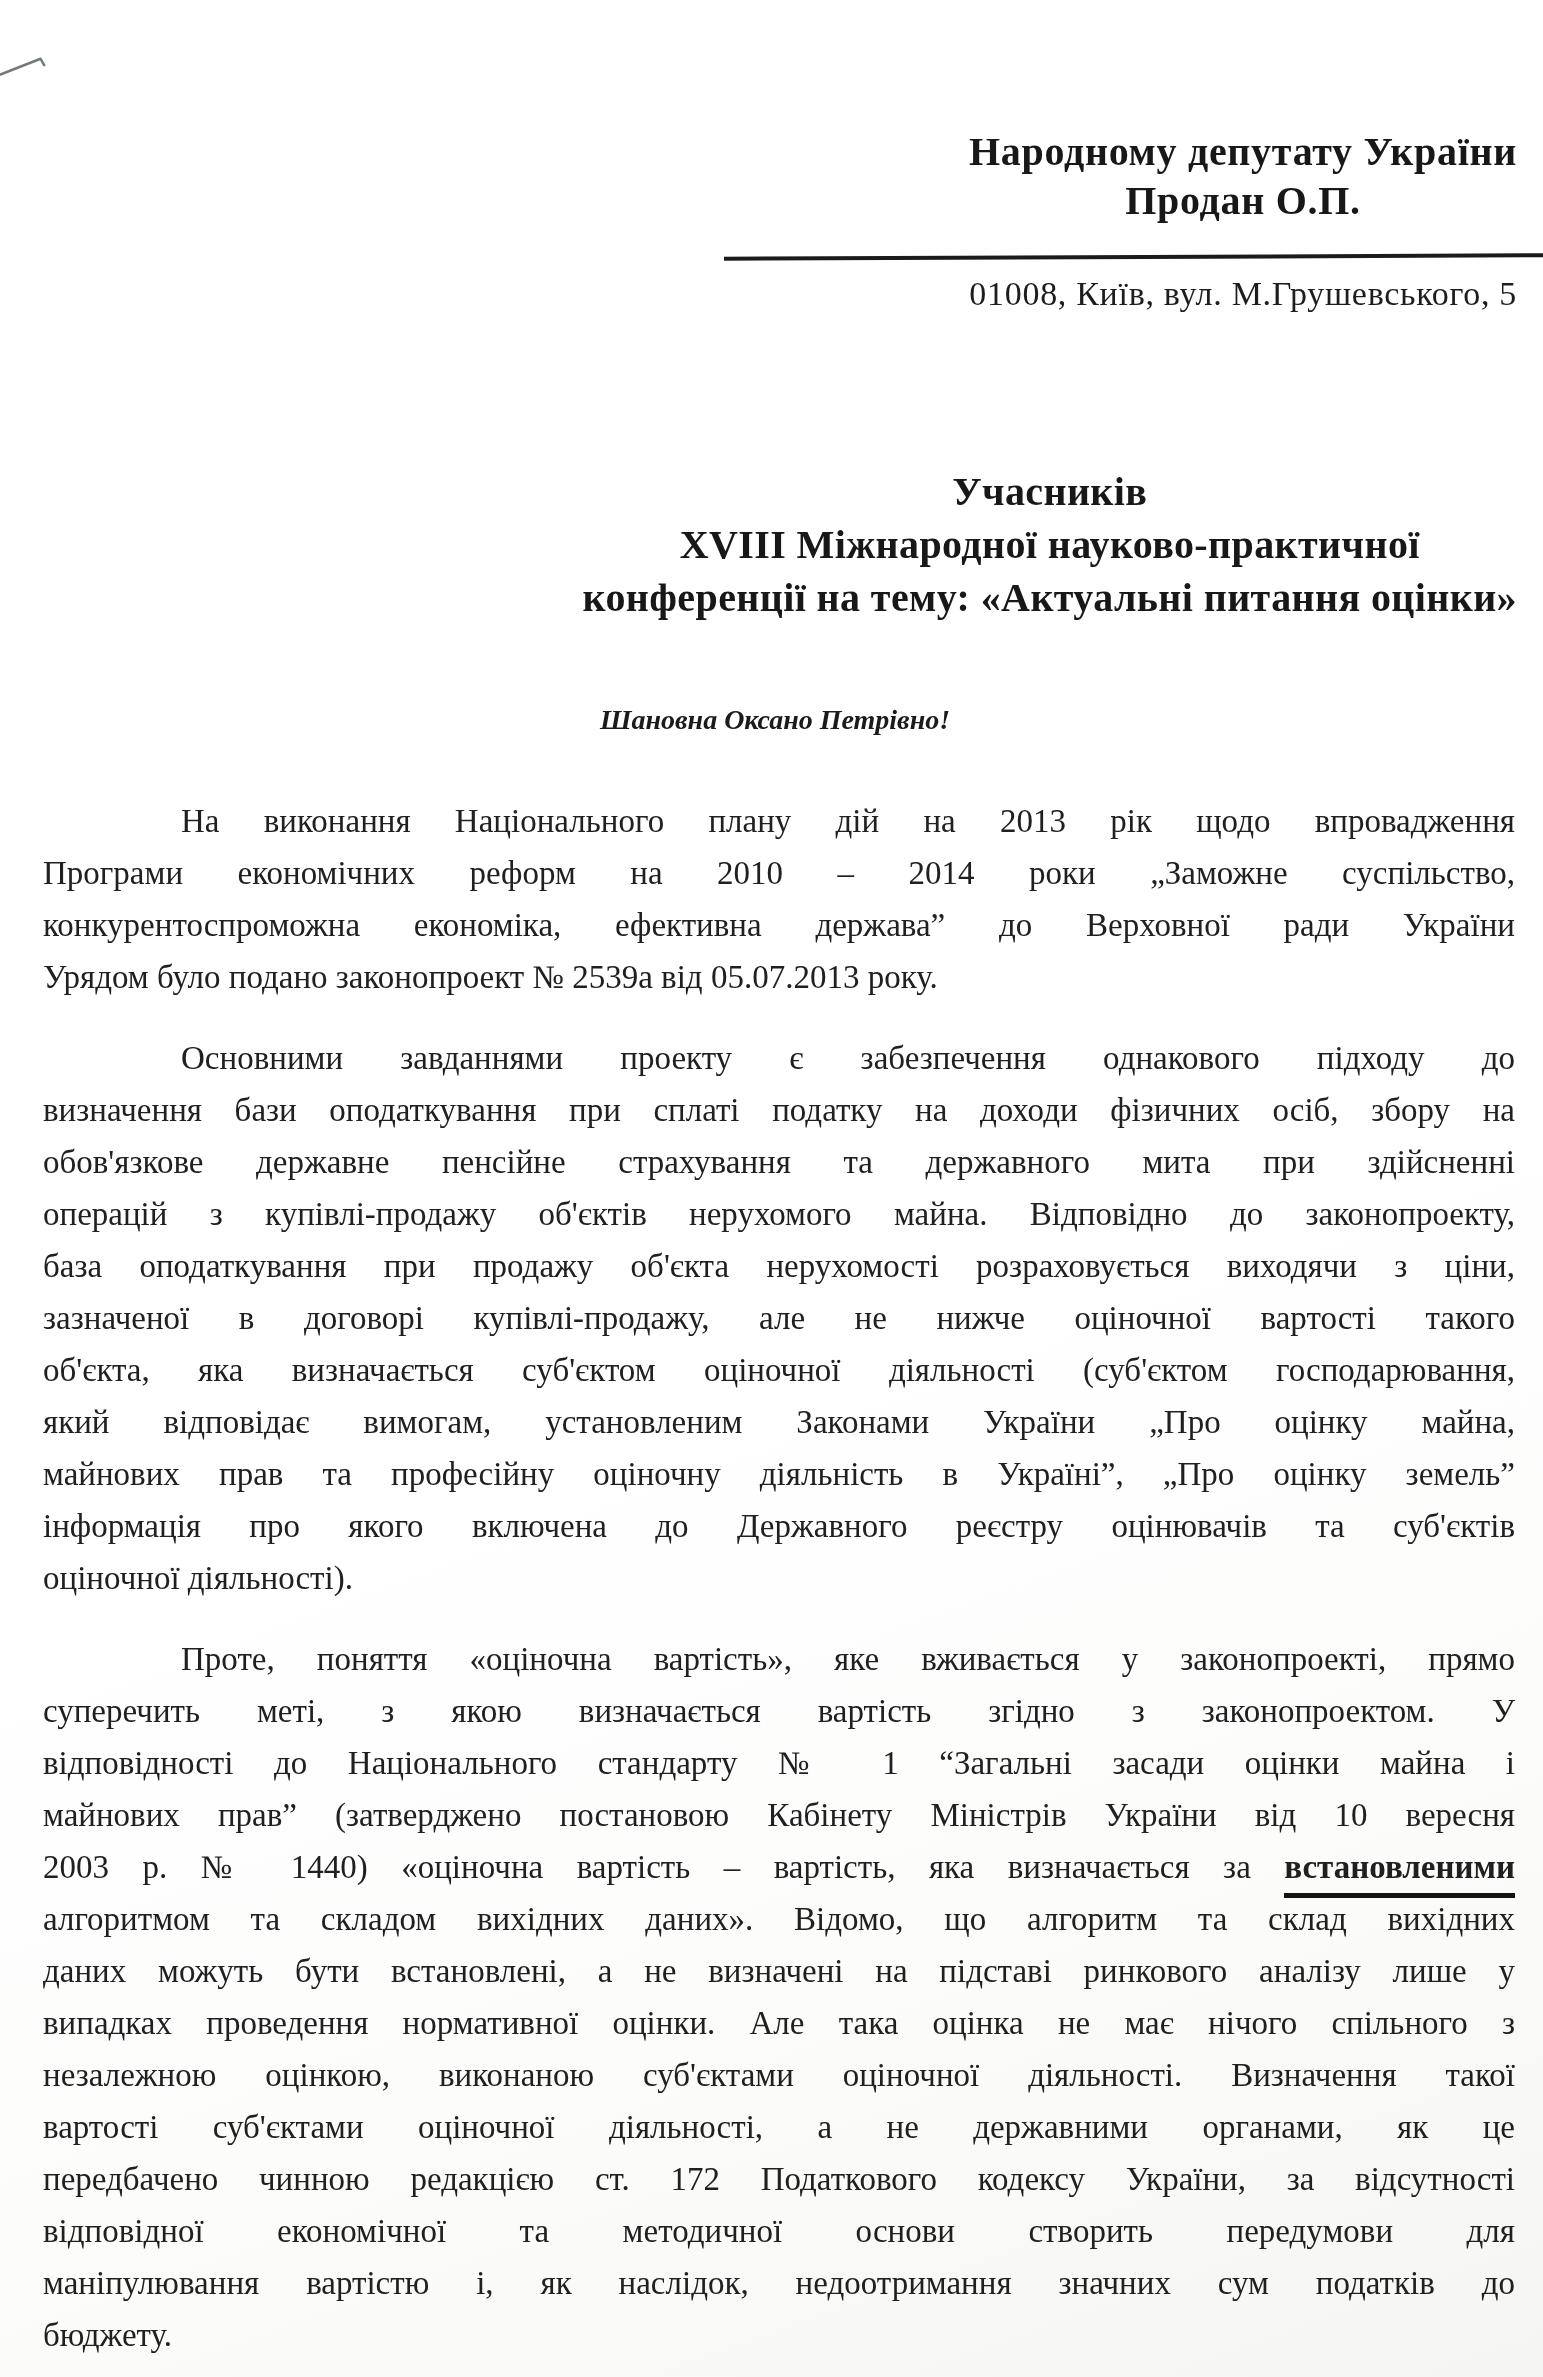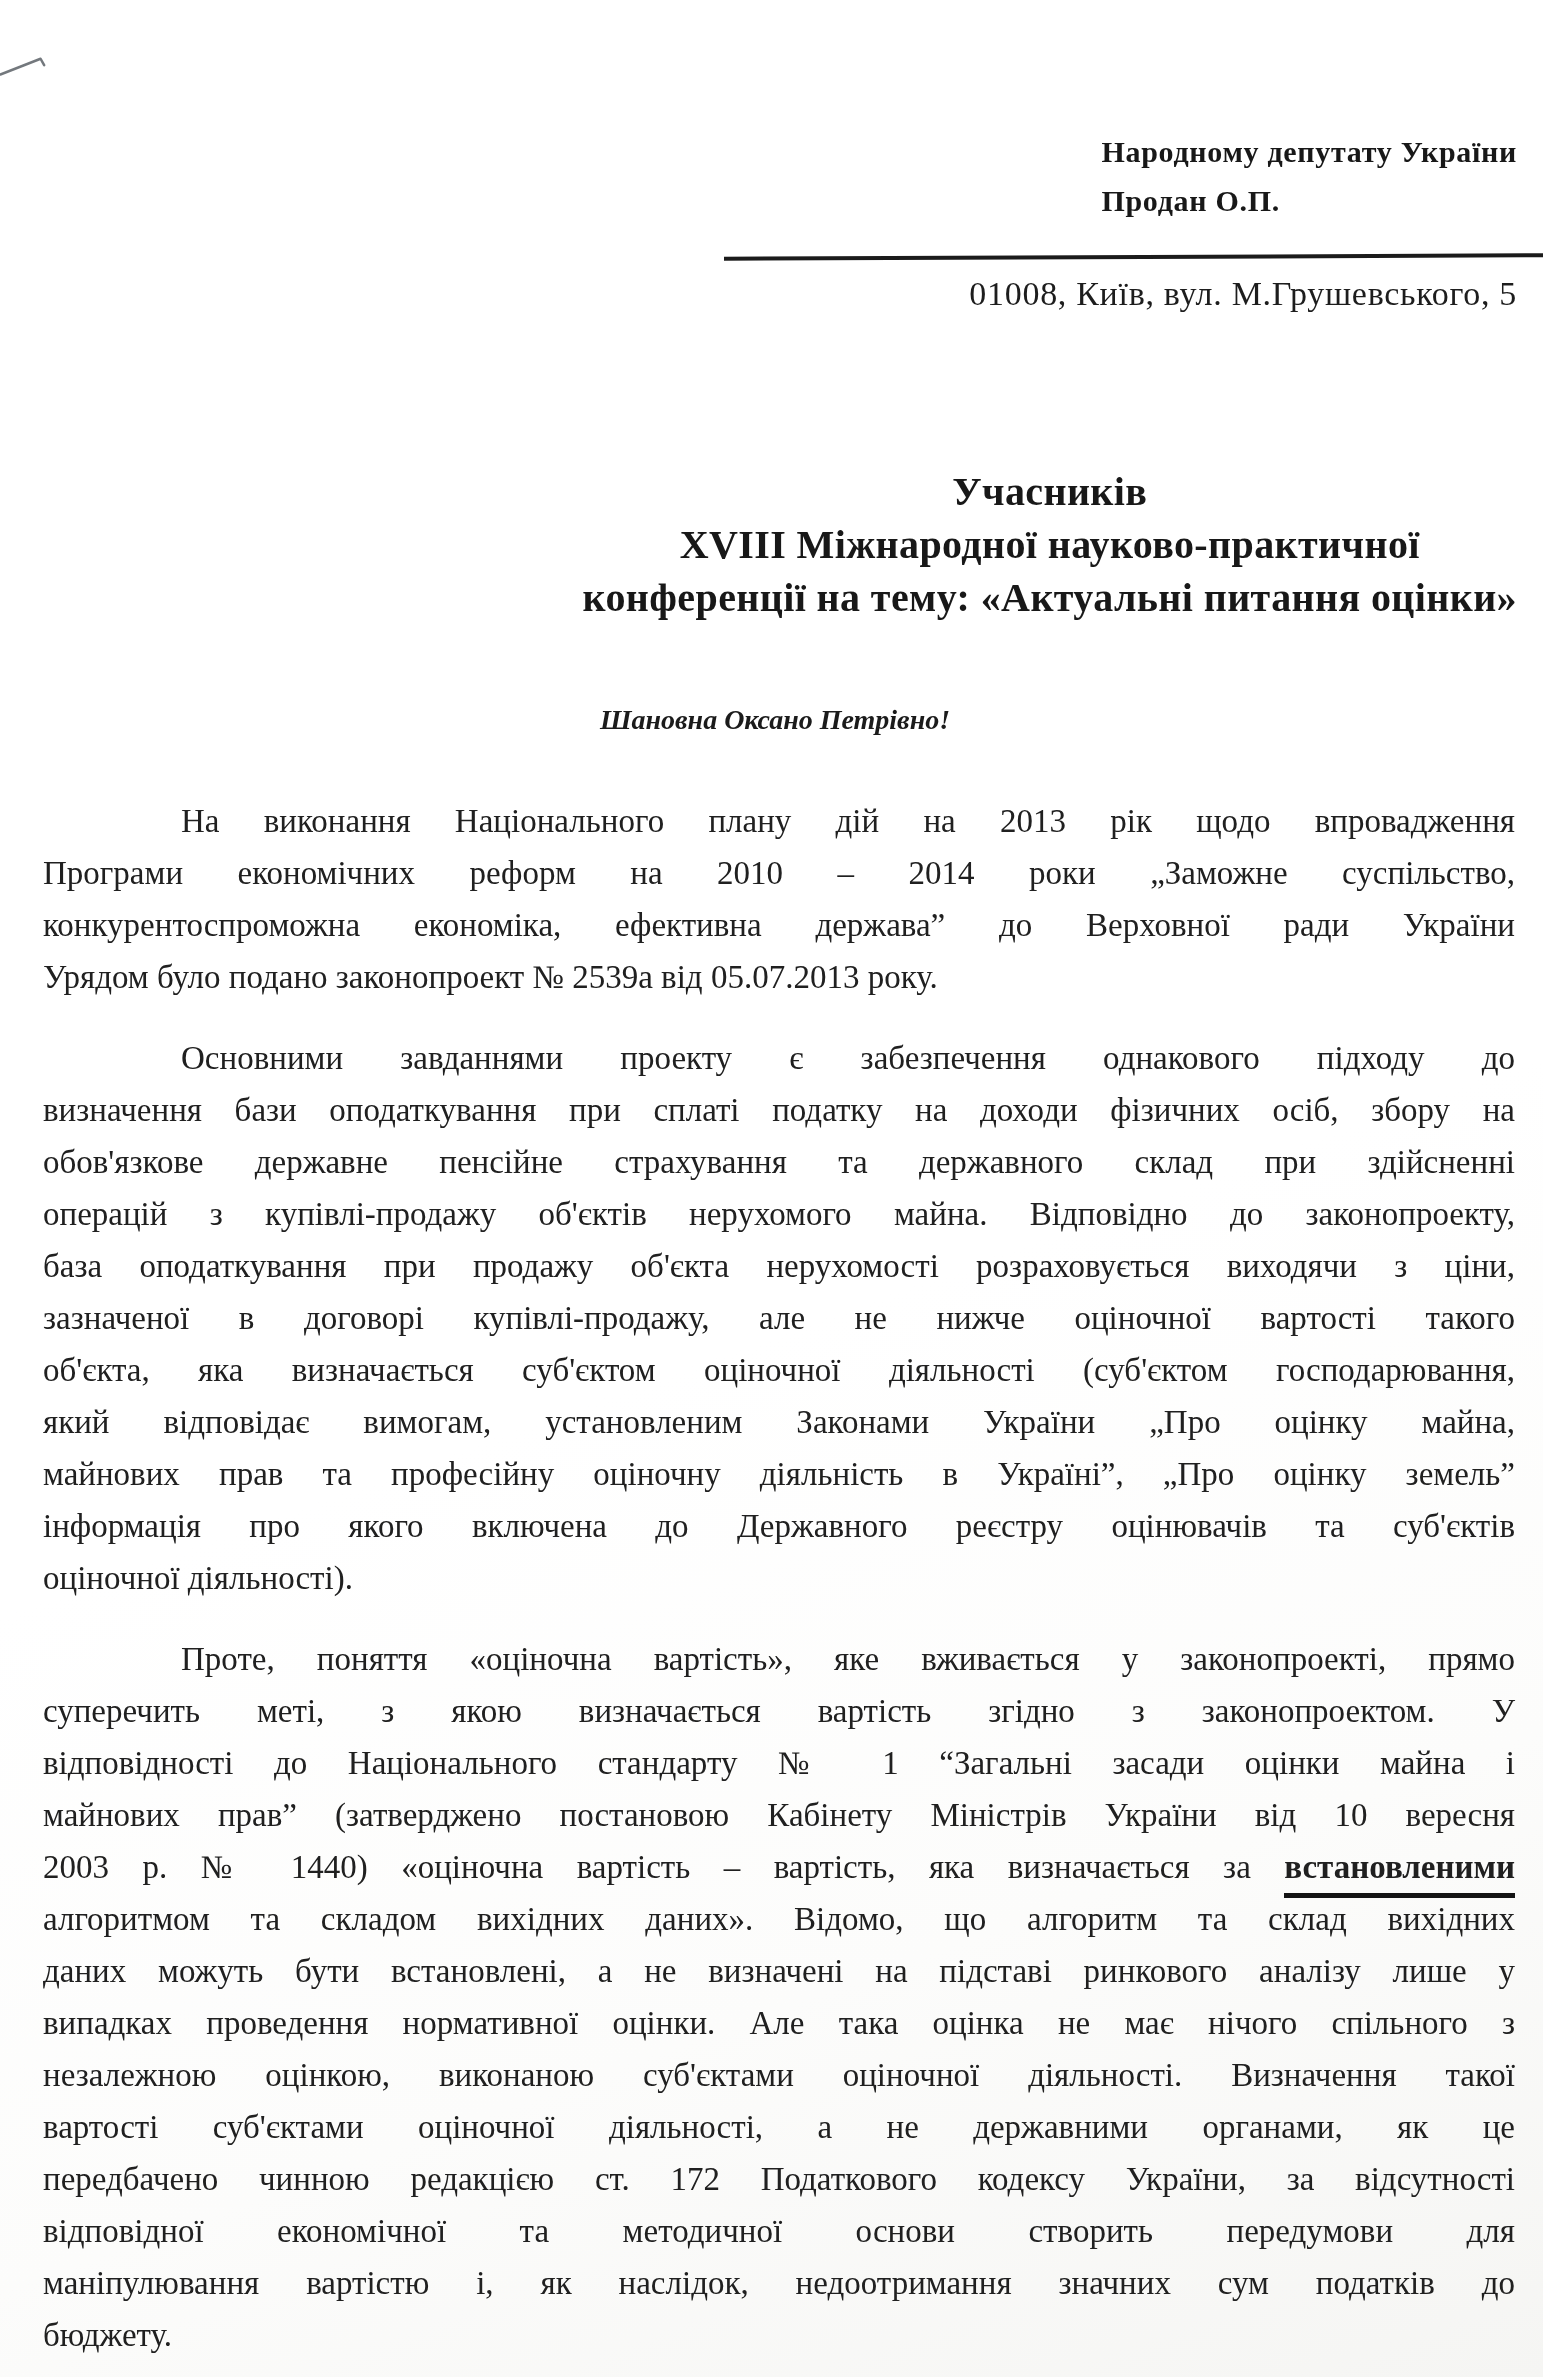--- a/index.html
+++ b/index.html
@@ -7,22 +7,22 @@
     position:relative;
     width:1544px;height:2377px;
     background:linear-gradient(160deg,#ffffff 55%,#fcfcfb 78%,#f5f5f3 100%);
     font-family:"Liberation Serif","DejaVu Serif",serif;
     color:#1f1f1f;
     overflow:hidden;
   }
   .pen-artifact{position:absolute;left:0;top:48px;}
   .hdr{
     position:absolute;right:27px;top:127px;
-    text-align:left;font-weight:bold;
-    font-size:30px;line-height:49px;color:#181818;
+    text-align:center;font-weight:bold;
+    font-size:40px;line-height:49px;color:#181818;
     letter-spacing:0.7px;
   }
   .rule{
     position:absolute;left:724px;right:0;top:255px;height:3.6px;
     transform:rotate(-0.25deg);
   }
   .addr{
     position:absolute;right:27px;top:275px;
     font-size:34px;color:#1d1d1d;letter-spacing:0.7px;
   }
@@ -83,21 +83,21 @@
     <div class="para">
       <div class="bl ind">На виконання Національного плану дій на 2013 рік щодо впровадження</div>
       <div class="bl">Програми економічних реформ на 2010 – 2014 роки „Заможне суспільство,</div>
       <div class="bl">конкурентоспроможна економіка, ефективна держава” до Верховної ради України</div>
       <div class="bl last">Урядом було подано законопроект № 2539а від 05.07.2013 року.</div>
     </div>
 
     <div class="para">
       <div class="bl ind">Основними завданнями проекту є забезпечення однакового підходу до</div>
       <div class="bl">визначення бази оподаткування при сплаті податку на доходи фізичних осіб, збору на</div>
-      <div class="bl">обов'язкове державне пенсійне страхування та державного склад при здійсненні</div>
+      <div class="bl">обов'язкове державне пенсійне страхування та державного мита при здійсненні</div>
       <div class="bl">операцій з купівлі-продажу об'єктів нерухомого майна. Відповідно до законопроекту,</div>
       <div class="bl">база оподаткування при продажу об'єкта нерухомості розраховується виходячи з ціни,</div>
       <div class="bl">зазначеної в договорі купівлі-продажу, але не нижче оціночної вартості такого</div>
       <div class="bl">об'єкта, яка визначається суб'єктом оціночної діяльності (суб'єктом господарювання,</div>
       <div class="bl">який відповідає вимогам, установленим Законами України „Про оцінку майна,</div>
       <div class="bl">майнових прав та професійну оціночну діяльність в Україні”, „Про оцінку земель”</div>
       <div class="bl">інформація про якого включена до Державного реєстру оцінювачів та суб'єктів</div>
       <div class="bl last">оціночної діяльності).</div>
     </div>
 

